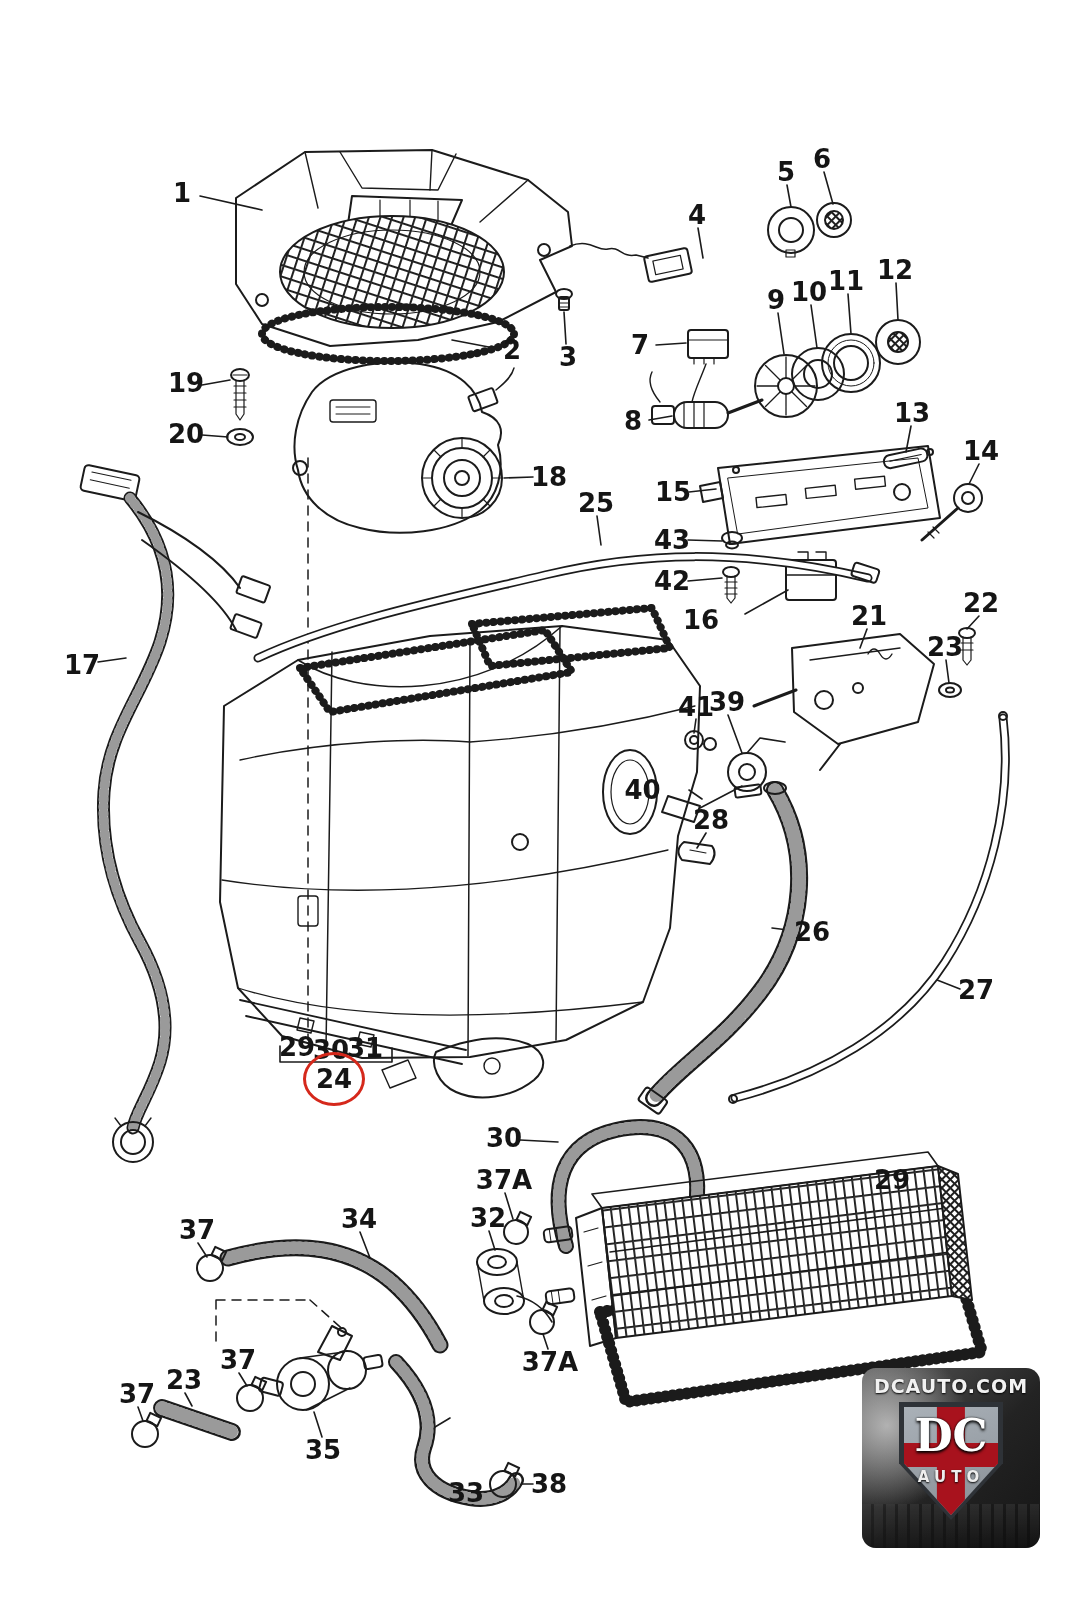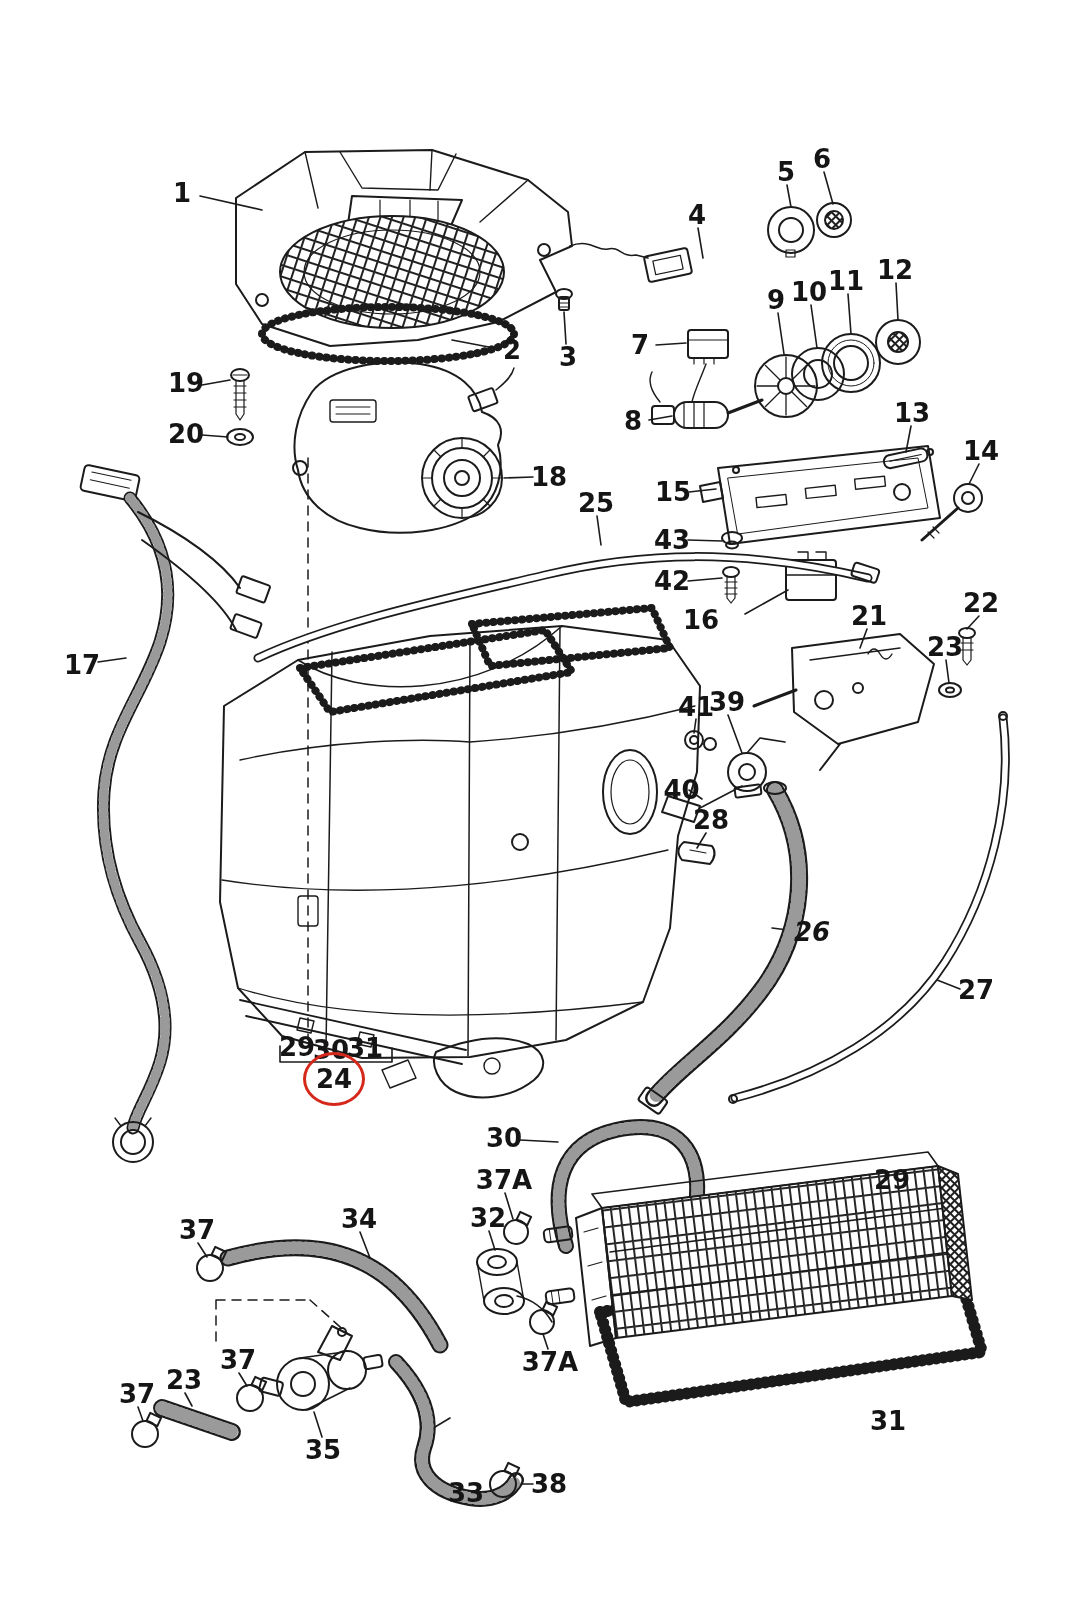--- a/index.html
+++ b/index.html
@@ -398,21 +398,21 @@
       <span class="part-label" style="left: 673px; top: 492px;">15</span>
       <span class="part-label" style="left: 701px; top: 620px;">16</span>
       <span class="part-label" style="left: 82px; top: 665px;">17</span>
       <span class="part-label" style="left: 549px; top: 477px;">18</span>
       <span class="part-label" style="left: 186px; top: 383px;">19</span>
       <span class="part-label" style="left: 186px; top: 434px;">20</span>
       <span class="part-label" style="left: 869px; top: 616px;">21</span>
       <span class="part-label" style="left: 981px; top: 603px;">22</span>
       <span class="part-label" style="left: 945px; top: 647px;">23</span>
       <span class="part-label" style="left: 596px; top: 503px;">25</span>
-      <span class="part-label" style="left: 812px; top: 932px; font-style: italic;">26</span>
+      <span class="part-label" style="left: 812px; top: 932px;">26</span>
       <span class="part-label" style="left: 976px; top: 990px;">27</span>
       <span class="part-label" style="left: 711px; top: 820px;">28</span>
       <span class="part-label" style="left: 297px; top: 1047px;">29</span>
       <span class="part-label" style="left: 331px; top: 1050px;">30</span>
       <span class="part-label" style="left: 365px; top: 1048px;">31</span>
       <span class="part-label highlight" style="left: 334px; top: 1079px;">24</span>
       <span class="part-label" style="left: 504px; top: 1138px;">30</span>
       <span class="part-label" style="left: 892px; top: 1180px;">29</span>
       <span class="part-label" style="left: 888px; top: 1421px;">31</span>
       <span class="part-label" style="left: 488px; top: 1218px;">32</span>
@@ -420,20 +420,31 @@
       <span class="part-label" style="left: 359px; top: 1219px;">34</span>
       <span class="part-label" style="left: 323px; top: 1450px;">35</span>
       <span class="part-label" style="left: 184px; top: 1380px;">23</span>
       <span class="part-label" style="left: 197px; top: 1230px;">37</span>
       <span class="part-label" style="left: 238px; top: 1360px;">37</span>
       <span class="part-label" style="left: 137px; top: 1394px;">37</span>
       <span class="part-label" style="left: 504px; top: 1180px;">37A</span>
       <span class="part-label" style="left: 550px; top: 1362px;">37A</span>
       <span class="part-label" style="left: 549px; top: 1484px;">38</span>
       <span class="part-label" style="left: 727px; top: 702px;">39</span>
-      <span class="part-label" style="left: 673px; top: 790px; padding-left: 17px;">40</span>
+      <span class="part-label" style="left: 634px; top: 790px; padding-left: 17px;">40</span>
       <span class="part-label" style="left: 696px; top: 707px;">41</span>
       <span class="part-label" style="left: 672px; top: 581px;">42</span>
       <span class="part-label" style="left: 672px; top: 540px;">43</span>
     </div>
 
+  <div class="watermark">
+    <div class="wm-url">DCAUTO.COM</div>
+    <div class="wm-shield">
+      <div class="shield-face">
+        <div class="cross-v"></div>
+        <div class="cross-h"></div>
+      </div>
+      <div class="wm-dc">DC</div>
+      <div class="wm-auto">AUTO</div>
+    </div>
+  </div>
 
 </div>
 
 </body></html>

